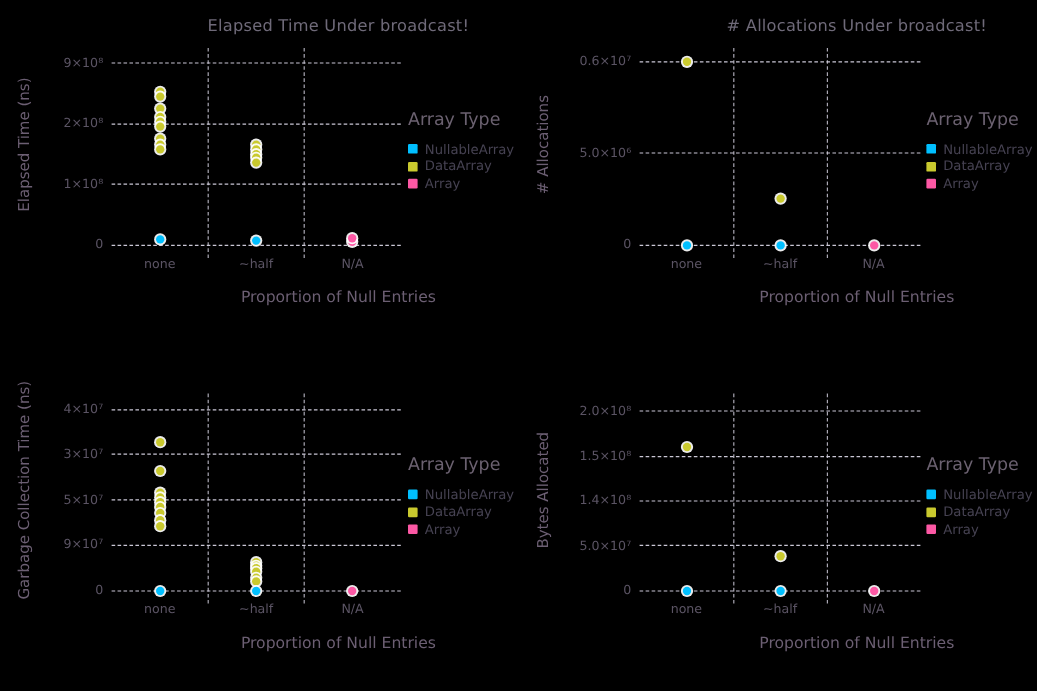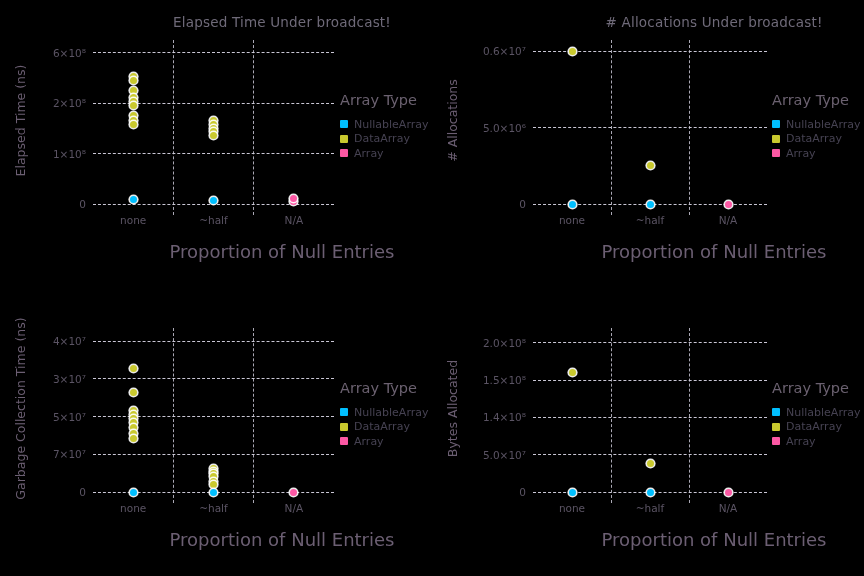--- a/index.html
+++ b/index.html
@@ -4,21 +4,21 @@
 <style>
   html,body{margin:0;padding:0;background:#000;}
   .canvas{position:relative;width:864px;height:576px;background:#000;overflow:hidden;
           font-family:"DejaVu Sans","Liberation Sans",sans-serif;}
   .chart{position:absolute;width:432px;height:288px;padding-left:44px;}
   .pos-0{left:0;top:0}.pos-1{left:432px;top:0}.pos-2{left:0;top:288px}.pos-3{left:432px;top:288px}
   .chart-title{position:absolute;top:14px;width:100%;text-align:center;
                font-size:13.5px;color:#6f6a79;letter-spacing:.2px;}
   .y-label{position:absolute;left:-80px;top:113px;width:200px;text-align:center;
            font-size:12.5px;color:#6c5f73;transform:rotate(-90deg);}
-  .x-label{position:absolute;top:241px;width:100%;text-align:center;font-size:18px;color:#6c5f73;}
+  .x-label{position:absolute;top:241px;width:100%;text-align:center;font-size:13px;color:#6c5f73;}
   .gridline-h{position:absolute;height:0;border-top:1px dashed #d5d2e1;opacity:.95;}
   .gridline-v{position:absolute;width:0;border-left:1px dashed #d5d2e1;opacity:.8;}
   .ytick{position:absolute;width:60px;text-align:right;font-size:10.5px;color:#5b5464;line-height:11px;}
   .xtick{position:absolute;width:70px;text-align:center;font-size:10.5px;color:#5b5464;}
   .pt{position:absolute;width:7px;height:7px;border-radius:50%;
       box-shadow:0 0 0 1.6px rgba(255,255,255,.92);}
   .legend{position:absolute;left:340px;top:92px;width:110px;}
   .legend-title{font-size:14.5px;color:#6b6170;margin-bottom:9px;}
   .legend-item{display:flex;align-items:center;height:14.5px;}
   .legend-swatch{width:8px;height:8px;border-radius:1px;margin-right:6px;flex:0 0 8px;}
@@ -33,21 +33,21 @@
     <div class="chart-title">Elapsed Time Under broadcast!</div>
     <div class="y-label">Elapsed Time (ns)</div>
     <div class="plot">
         <div class="gridline-h" style="left: 93px; width: 241px; top: 203.5px;"></div>
         <div class="ytick" style="left: 26px; top: 199px;">0</div>
         <div class="gridline-h" style="left: 93px; width: 241px; top: 153.038px;"></div>
         <div class="ytick" style="left: 26px; top: 148.538px;">1×10⁸</div>
         <div class="gridline-h" style="left: 93px; width: 241px; top: 102.577px;"></div>
         <div class="ytick" style="left: 26px; top: 98.0769px;">2×10⁸</div>
         <div class="gridline-h" style="left: 93px; width: 241px; top: 52.1154px;"></div>
-        <div class="ytick" style="left: 26px; top: 47.6154px;">6×10⁸</div>
+        <div class="ytick" style="left: 26px; top: 47.6154px;">9×10⁸</div>
         <div class="gridline-v" style="left: 172.833px; top: 40px; height: 175px;"></div>
         <div class="gridline-v" style="left: 253.167px; top: 40px; height: 175px;"></div>
         <div class="xtick" style="left: 98.1667px; top: 214px;">none</div>
         <div class="xtick" style="left: 178.5px; top: 214px;">~half</div>
         <div class="xtick" style="left: 258.833px; top: 214px;">N/A</div>
         <div class="pt" style="left: 129.667px; top: 73.3369px; background: rgb(201, 201, 46);"></div>
         <div class="pt" style="left: 129.667px; top: 77.3738px; background: rgb(201, 201, 46);"></div>
         <div class="pt" style="left: 129.667px; top: 87.4662px; background: rgb(201, 201, 46);"></div>
         <div class="pt" style="left: 129.667px; top: 93.5215px; background: rgb(201, 201, 46);"></div>
         <div class="pt" style="left: 129.667px; top: 97.5585px; background: rgb(201, 201, 46);"></div>
@@ -125,21 +125,21 @@
         </div>
     </div>
   </div>
 
   <div class="chart pos-2" style="--pl:93;--pw:241">
     <div class="y-label">Garbage Collection Time (ns)</div>
     <div class="plot">
         <div class="gridline-h" style="left: 93px; width: 241px; top: 203.5px;"></div>
         <div class="ytick" style="left: 26px; top: 199px;">0</div>
         <div class="gridline-h" style="left: 93px; width: 241px; top: 165.799px;"></div>
-        <div class="ytick" style="left: 26px; top: 161.299px;">7×10⁷</div>
+        <div class="ytick" style="left: 26px; top: 161.299px;">9×10⁷</div>
         <div class="gridline-h" style="left: 93px; width: 241px; top: 128.098px;"></div>
         <div class="ytick" style="left: 26px; top: 123.598px;">5×10⁷</div>
         <div class="gridline-h" style="left: 93px; width: 241px; top: 90.3966px;"></div>
         <div class="ytick" style="left: 26px; top: 85.8966px;">3×10⁷</div>
         <div class="gridline-h" style="left: 93px; width: 241px; top: 52.6954px;"></div>
         <div class="ytick" style="left: 26px; top: 48.1954px;">4×10⁷</div>
         <div class="gridline-v" style="left: 172.833px; top: 40px; height: 175px;"></div>
         <div class="gridline-v" style="left: 253.167px; top: 40px; height: 175px;"></div>
         <div class="xtick" style="left: 98.1667px; top: 214px;">none</div>
         <div class="xtick" style="left: 178.5px; top: 214px;">~half</div>

